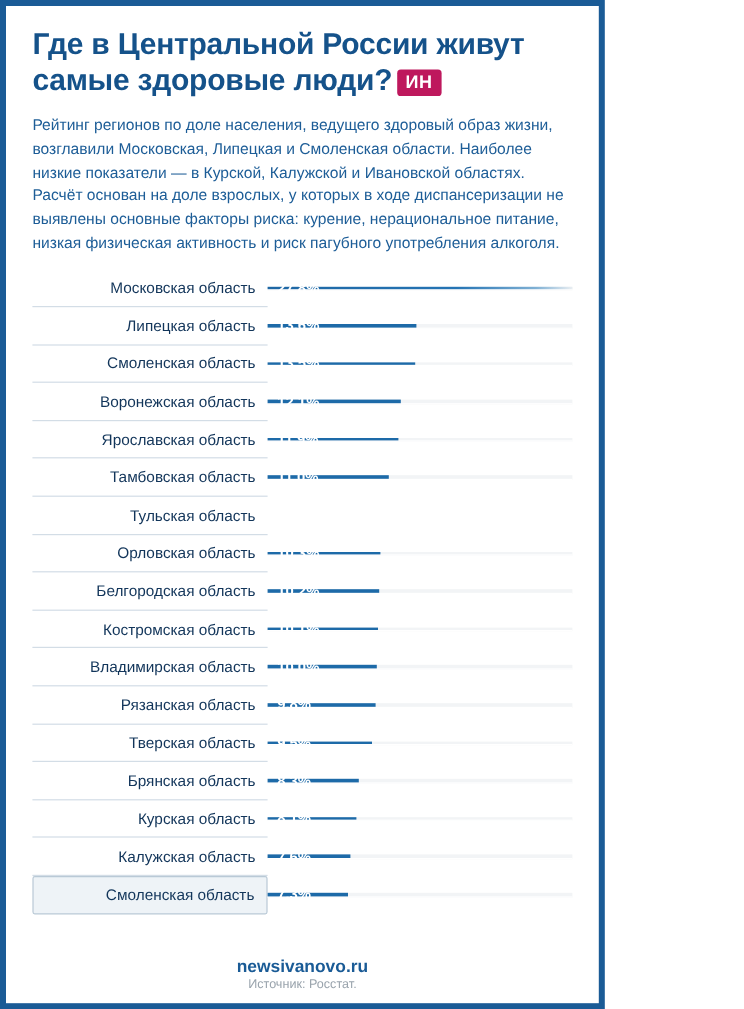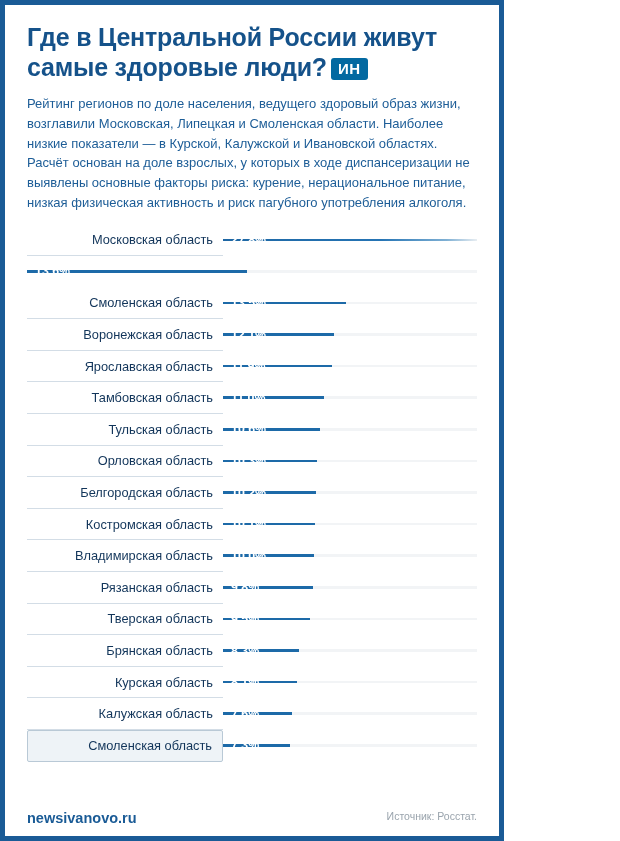--- a/index.html
+++ b/index.html
@@ -34,21 +34,21 @@
     font-size: 25px;
     font-weight: bold;
     color: #15528a;
     line-height: 1.18;
     letter-spacing: -0.2px;
     margin: 0 0 6px 0;
   }
   .title .badge {
     display: inline-block;
     vertical-align: 2px;
-    background: #0369a1;
+    background: #be185d;
     color: #ffffff;
     font-size: 15px;
     font-weight: bold;
     padding: 2px 7px 3px 7px;
     border-radius: 3px;
     letter-spacing: 0.5px;
     margin-left: 4px;
   }
   .lead {
     font-size: 13px;
@@ -109,24 +109,25 @@
     bottom: 0;
     display: flex;
     align-items: center;
     color: #ffffff;
     font-size: 12.4px;
     font-weight: bold;
     z-index: 2;
   }
   .footer {
     display: flex;
-    align-items: flex-start;
+    align-items: center;
     justify-content: space-between;
     padding-top: 12px;
     margin-top: 4px;
+    flex-direction: column;
   }
   .site {
     font-size: 14.5px;
     font-weight: bold;
     color: #1a5b96;
   }
   .source {
     font-size: 10.5px;
     color: #9aa4ad;
   }
@@ -146,20 +147,21 @@
 
     <div class="chart">
         <div class="row first">
           <div class="label">Московская область</div>
           <div class="track">
             <div class="bar" style="width: 100%;"></div>
             <div class="value">27.8%</div>
           </div>
         </div>
         <div class="row">
+          <div class="label">Липецкая область</div>
           <div class="track">
             <div class="bar" style="width: 48.9209%;"></div>
             <div class="value">13.6%</div>
           </div>
         </div>
         <div class="row">
           <div class="label">Смоленская область</div>
           <div class="track">
             <div class="bar" style="width: 48.5612%;"></div>
             <div class="value">13.5%</div>
@@ -181,24 +183,20 @@
         </div>
         <div class="row">
           <div class="label">Тамбовская область</div>
           <div class="track">
             <div class="bar" style="width: 39.5683%;"></div>
             <div class="value">11.0%</div>
           </div>
         </div>
         <div class="row">
           <div class="label">Тульская область</div>
-          <div class="track">
-            <div class="bar" style="width: 38.1295%;"></div>
-            <div class="value">10.6%</div>
-          </div>
         </div>
         <div class="row">
           <div class="label">Орловская область</div>
           <div class="track">
             <div class="bar" style="width: 37.0504%;"></div>
             <div class="value">10.3%</div>
           </div>
         </div>
         <div class="row">
           <div class="label">Белгородская область</div>

